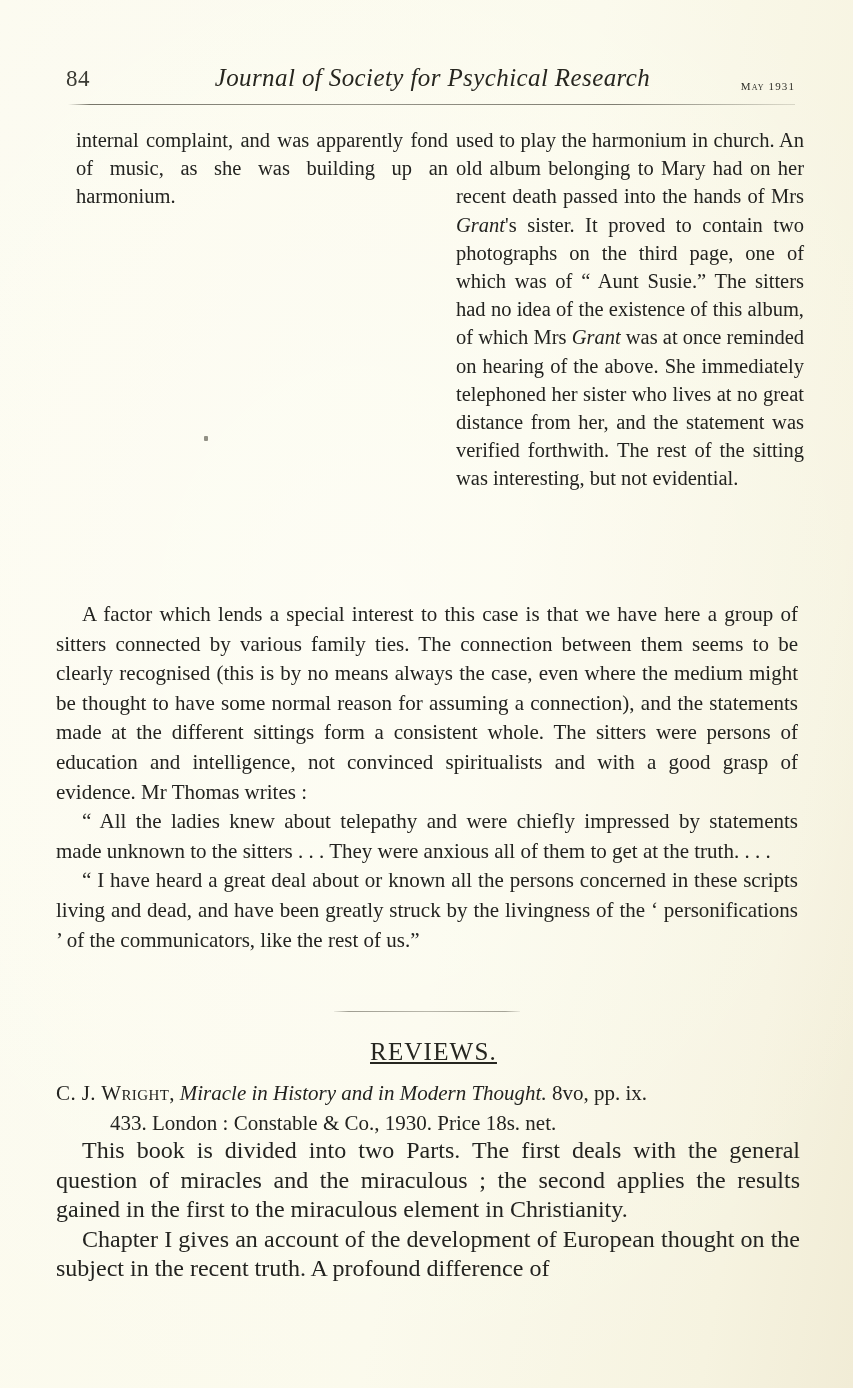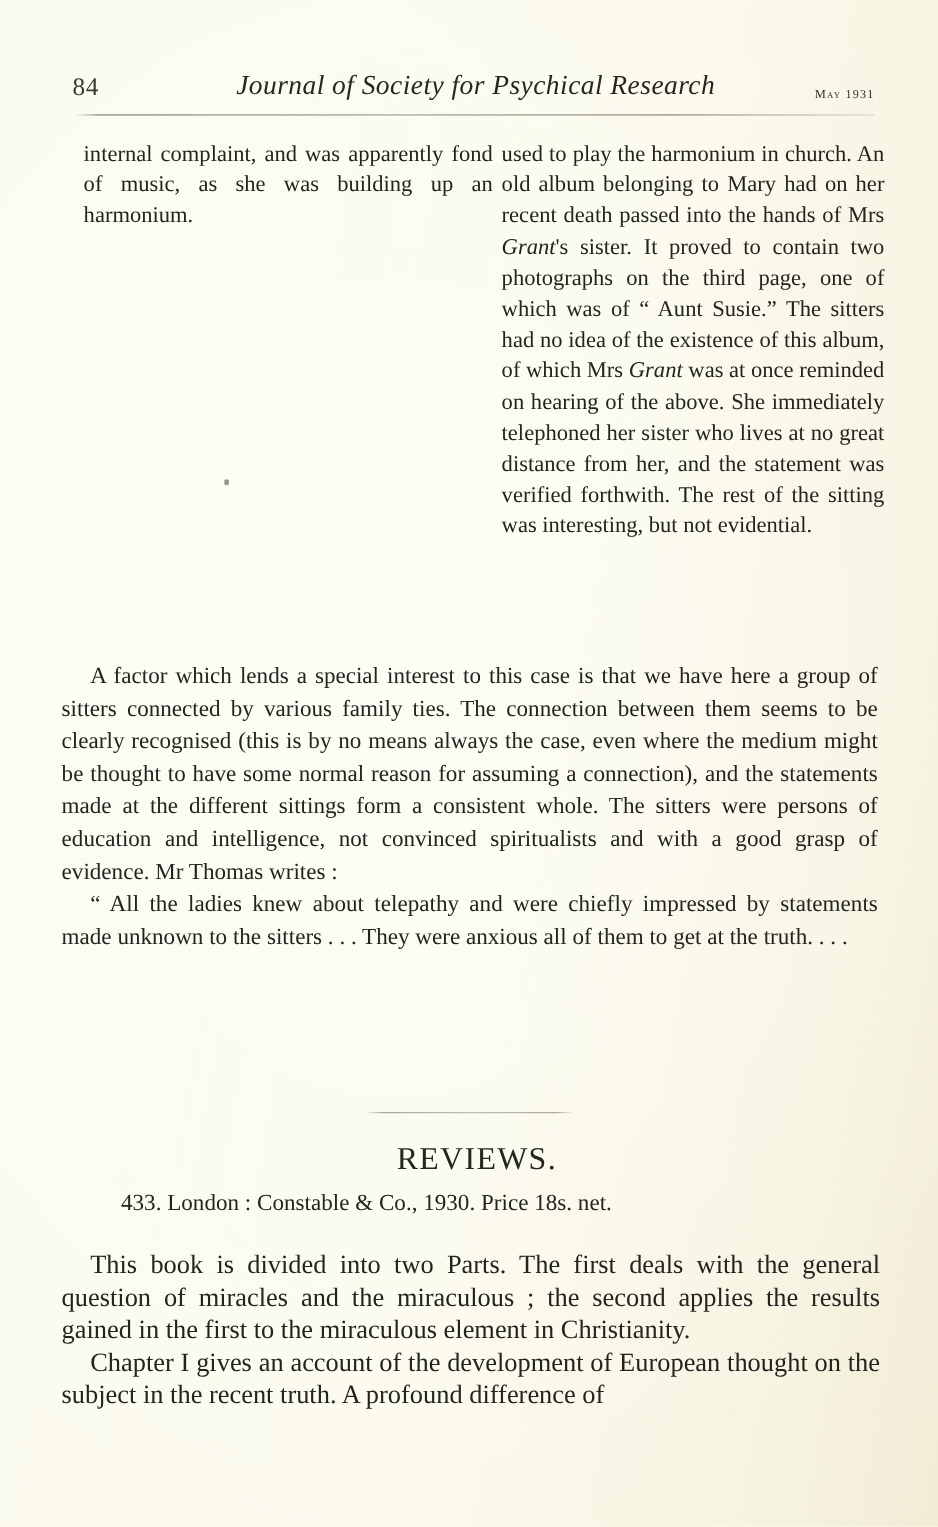--- a/index.html
+++ b/index.html
@@ -128,23 +128,24 @@
       rgba(140,138,126,0.6) 50%, rgba(128,126,114,0.7) 92%,
       rgba(150,148,136,0.15) 100%);
   }
 
   .reviews-heading {
     position: absolute;
     left: 14px;
     right: 0;
     top: 1038px;
     text-align: center;
-    font-size: 29px;
+    font-size: 25px;
     letter-spacing: 1.2px;
     color: #262620;
+    text-decoration: underline;
   }
 
   
   .citation {
     position: absolute;
     left: 56px;
     top: 1078px;
     width: 744px;
     font-size: 21px;
     line-height: 30px;
@@ -208,27 +209,29 @@
     <div class="col col-right">
       <p><span>used to play the harmonium in church. An old album belonging to Mary had on her recent death passed into the hands of Mrs </span><span class="ital">Grant</span><span>'s sister. It proved to contain two photographs on the third page, one of which was of “ Aunt Susie.” The sitters had no idea of the existence of this album, of which Mrs </span><span class="ital">Grant</span><span> was at once reminded on hearing of the above. She immediately telephoned her sister who lives at no great distance from her, and the statement was verified forthwith. The rest of the sitting was interesting, but not evidential.</span></p>
     </div>
   </div>
 
   <div class="speck"></div>
 
   <div class="body-block">
     <p class="indent">A factor which lends a special interest to this case is that we have here a group of sitters connected by various family ties. The connection between them seems to be clearly recognised (this is by no means always the case, even where the medium might be thought to have some normal reason for assuming a connection), and the statements made at the different sittings form a consistent whole. The sitters were persons of education and intelligence, not convinced spiritualists and with a good grasp of evidence. Mr Thomas writes :</p>
     <p class="indent">“ All the ladies knew about telepathy and were chiefly impressed by statements made unknown to the sitters . . . They were anxious all of them to get at the truth. . . .</p>
+    <p class="indent">“ I have heard a great deal about or known all the persons concerned in these scripts living and dead, and have been greatly struck by the livingness of the ‘ personifications ’ of the communicators, like the rest of us.”</p>
   </div>
 
   <div class="section-rule"></div>
 
   <div class="reviews-heading">REVIEWS.</div>
 
   <div class="citation">
+    <span class="line1"><span class="smallcaps">C. J. Wright</span><span>, </span><span class="ital">Miracle in History and in Modern Thought.</span><span>  8vo, pp. ix.</span></span>
     <span class="line2">433.  London : Constable &amp; Co., 1930.  Price 18s. net.</span>
   </div>
 
   <div class="closing">
     <p class="indent">This book is divided into two Parts. The first deals with the general question of miracles and the miraculous ; the second applies the results gained in the first to the miraculous element in Christianity.</p>
     <p class="indent">Chapter I gives an account of the development of European thought on the subject in the recent truth. A profound difference of</p>
   </div>
 
 </div>
 

